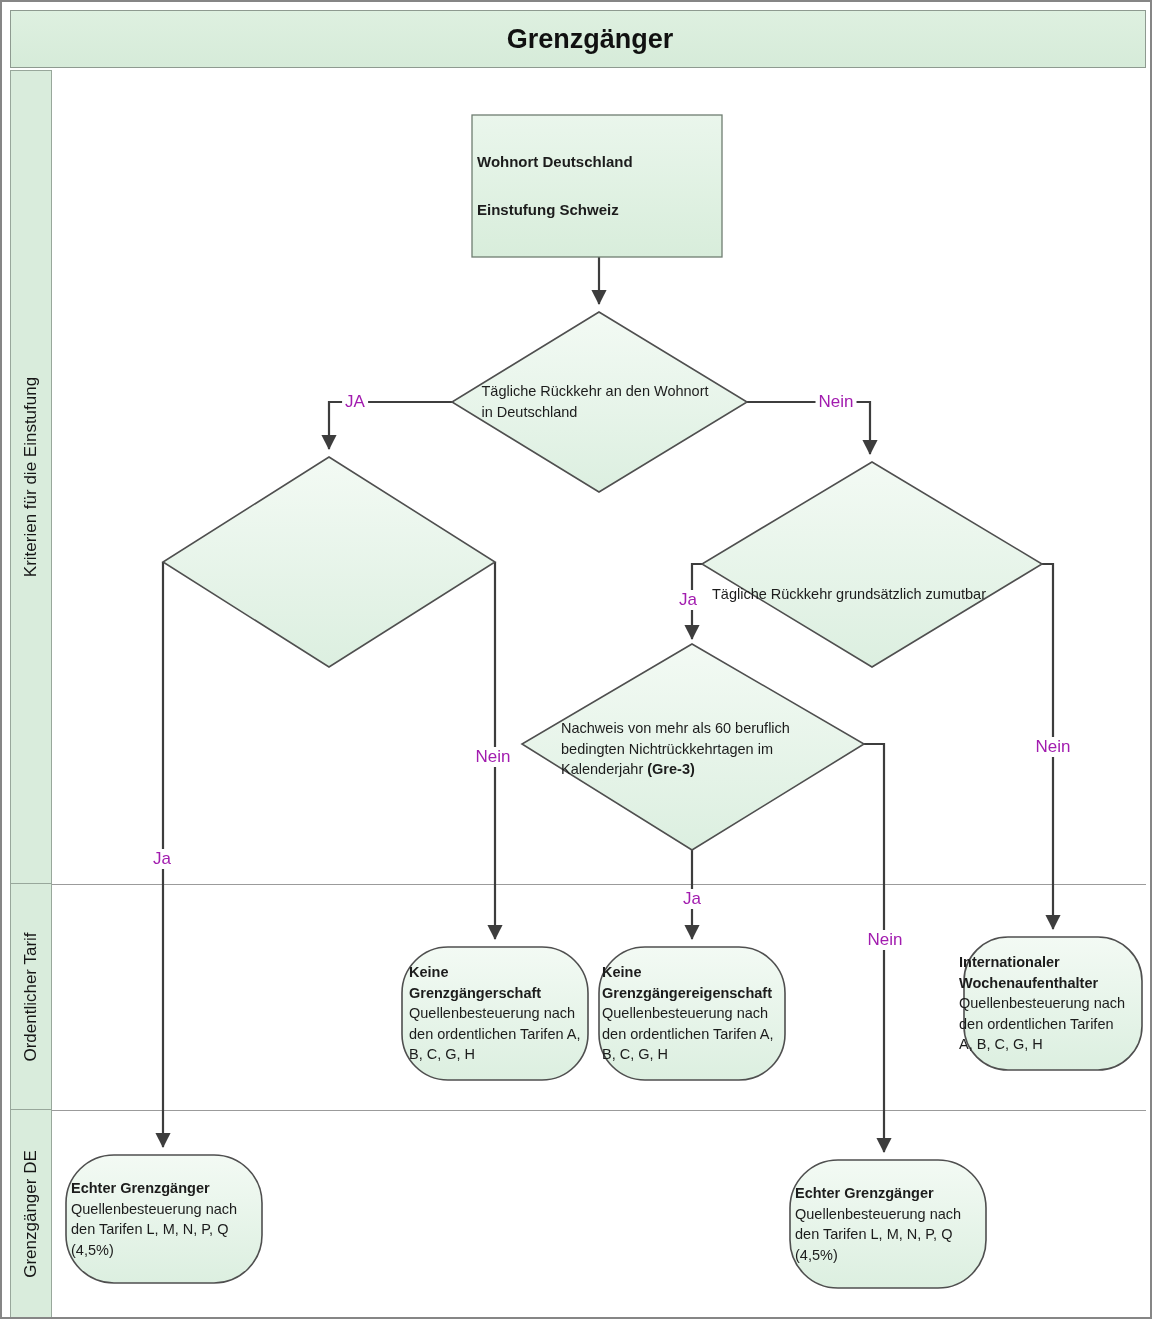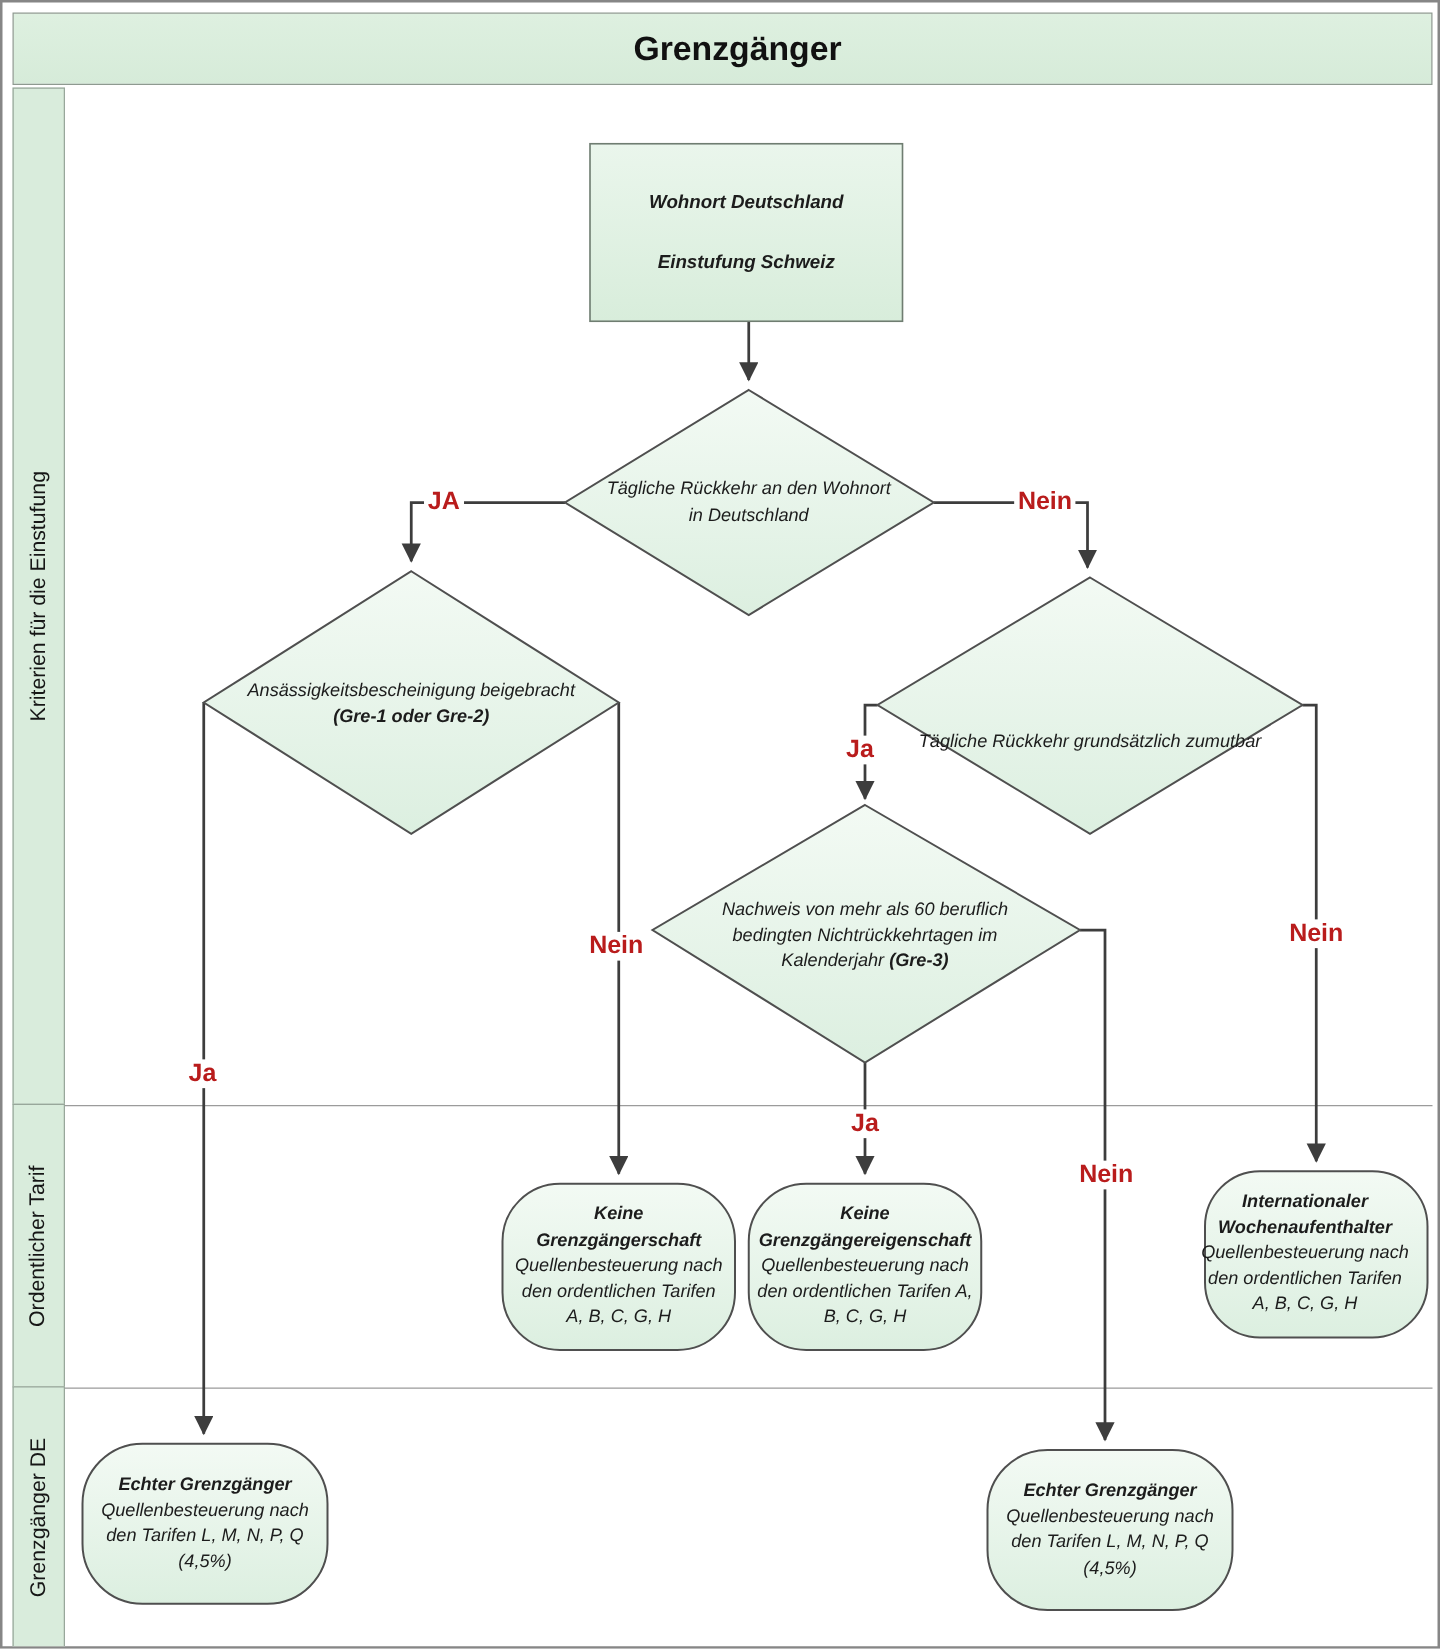--- a/index.html
+++ b/index.html
@@ -22,30 +22,30 @@
     display:flex;align-items:center;justify-content:center;
   }
   .band span{
     white-space:nowrap;transform:rotate(-90deg);
     font-size:17px;color:#161616;
   }
   .divider{position:absolute;left:50px;width:1094px;height:0;border-top:1.5px solid #9b9b9b;}
   .flow-svg{position:absolute;left:0;top:0;}
   .node-text{
     position:absolute;transform:translate(-50%,-50%);
-    text-align:center;font-size:14.5px;line-height:1.42;color:#1c1c1c;font-style:italic;
+    font-size:14.5px;line-height:1.42;color:#1c1c1c;
   }
   .node-text b{font-weight:bold;}
   .start-text{font-size:15px;font-weight:bold;}
   .start-text .gap{height:27px;}
   .t-title{font-weight:bold;}
   .edge-label{
     position:absolute;transform:translate(-50%,-50%);
-    font-weight:bold;font-size:20px;background:#ffffff;
-    padding:0 3px;white-space:nowrap;color:#b91c1c;
+    font-weight:normal;font-size:17px;background:#ffffff;
+    padding:0 3px;white-space:nowrap;color:#a21caf;
   }
 </style>
 </head>
 <body>
 
 <div class="page">
 
   <div class="header">
     <div class="title">Grenzgänger</div>
   </div>
@@ -107,24 +107,20 @@
   <div class="node-text start-text" style="left:595px;top:184px;width:240px;">
     <div>Wohnort Deutschland</div>
     <div class="gap"></div>
     <div>Einstufung Schweiz</div>
   </div>
 
   <div class="node-text" style="left:597px;top:400px;width:235px;">
     <span>Tägliche Rückkehr an den Wohnort in Deutschland</span>
   </div>
 
-  <div class="node-text" style="left:327px;top:561px;width:290px;">
-    <div>Ansässigkeitsbescheinigung beigebracht</div>
-    <div><b>(Gre-1 oder Gre-2)</b></div>
-  </div>
 
   <div class="node-text" style="left:870px;top:562px;width:320px;margin-top:30px;">
     <span>Tägliche Rückkehr grundsätzlich zumutbar</span>
   </div>
 
   <div class="node-text" style="left:690px;top:747px;width:262px;">
     <span>Nachweis von mehr als 60 beruflich bedingten Nichtrückkehrtagen im Kalenderjahr </span><b>(Gre-3)</b>
   </div>
 
   <div class="node-text" style="left:493px;top:1011px;width:172px;">

